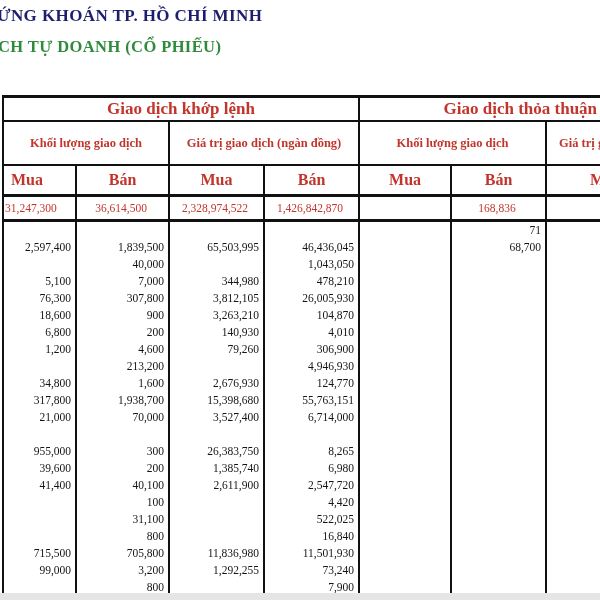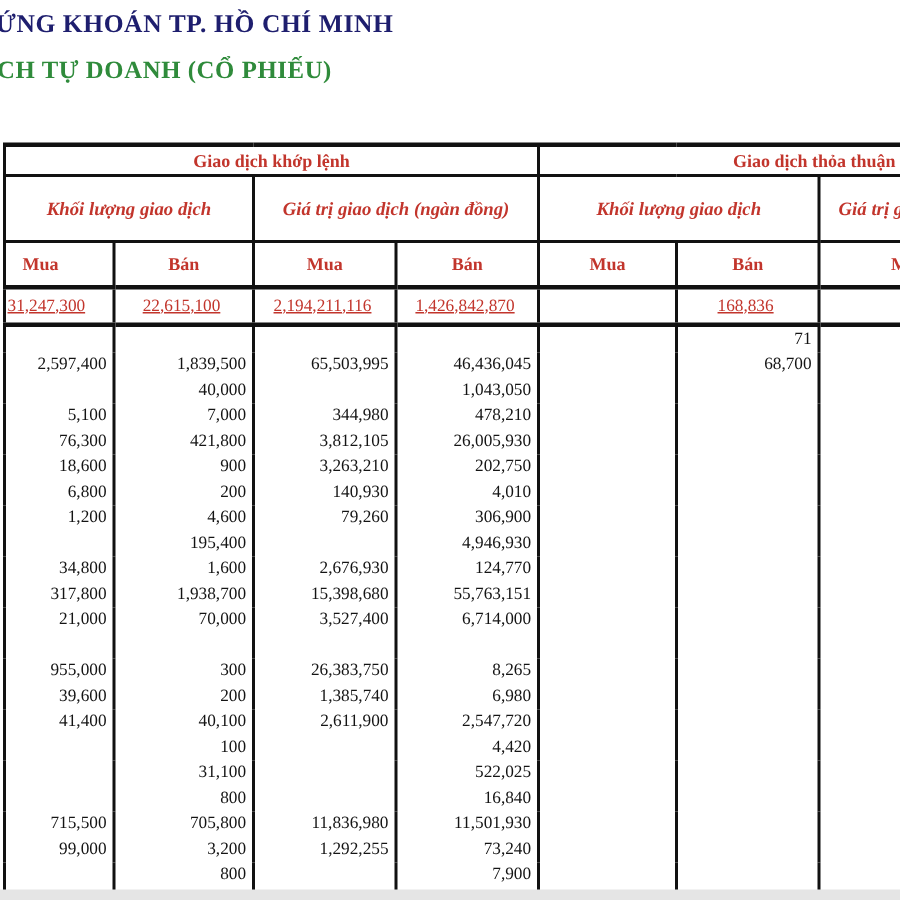--- a/index.html
+++ b/index.html
@@ -19,30 +19,30 @@
   }
   table.report{
     position:absolute;left:2px;top:95px;width:663px;
     border-collapse:collapse;table-layout:fixed;
   }
   table.report th, table.report td{overflow:hidden;}
   thead th{
     color:var(--red);font-weight:bold;text-align:center;
     border:2px solid var(--ink);white-space:nowrap;
   }
-  tr.row-groups th{font-size:12px;height:16px;border-top:3px solid var(--ink);}
-  tr.row-subheads th{font-size:12.5px;height:40px;font-style:italic;}
-  tr.row-buysell th{font-size:12px;height:26px;}
+  tr.row-groups th{font-size:17px;height:16px;border-top:3px solid var(--ink);}
+  tr.row-subheads th{font-size:12.5px;height:40px;}
+  tr.row-buysell th{font-size:16px;height:26px;}
   tr.row-buysell th.shift-left{padding-right:26px;}
   th.cut-left{ text-align:right;padding-right:68px; }
   th.cut-right{ text-align:left;padding-left:12px; }
   tr.totals-row td{
     color:var(--red);text-align:center;font-size:11.5px;height:20px;
     border:2px solid var(--ink);border-top:3px solid var(--ink);
-    border-bottom:3px solid var(--ink);white-space:nowrap;text-decoration:underline;
+    border-bottom:3px solid var(--ink);white-space:nowrap;
   }
   tr.totals-row td:first-child{text-align:left;padding-left:1px;}
   tbody td{
     border-left:2px solid var(--ink);border-right:2px solid var(--ink);
     text-align:right;padding-right:4px;font-size:11.5px;height:15px;
     line-height:15px;color:#141414;white-space:nowrap;
   }
   .page-bottom-shadow{
     position:absolute;left:0;bottom:0;width:600px;height:7px;
     background:#e5e5e5;z-index:5;
@@ -81,22 +81,22 @@
       <th>Mua</th>
       <th>Bán</th>
       <th>Mua</th>
       <th>Bán</th>
       <th>Mua</th>
     </tr>
   </thead>
   <tbody>
     <tr class="totals-row">
         <td>31,247,300</td>
-        <td>22,615,100</td>
-        <td>2,194,211,116</td>
+        <td>36,614,500</td>
+        <td>2,328,974,522</td>
         <td>1,426,842,870</td>
         <td></td>
         <td>168,836</td>
         <td></td>
       </tr>
   <tr>
         <td></td>
         <td></td>
         <td></td>
         <td></td>
@@ -126,32 +126,32 @@
         <td>5,100</td>
         <td>7,000</td>
         <td>344,980</td>
         <td>478,210</td>
         <td></td>
         <td></td>
         <td></td>
       </tr>
       <tr>
         <td>76,300</td>
-        <td>421,800</td>
+        <td>307,800</td>
         <td>3,812,105</td>
         <td>26,005,930</td>
         <td></td>
         <td></td>
         <td></td>
       </tr>
       <tr>
         <td>18,600</td>
         <td>900</td>
         <td>3,263,210</td>
-        <td>202,750</td>
+        <td>104,870</td>
         <td></td>
         <td></td>
         <td></td>
       </tr>
       <tr>
         <td>6,800</td>
         <td>200</td>
         <td>140,930</td>
         <td>4,010</td>
         <td></td>
@@ -162,21 +162,21 @@
         <td>1,200</td>
         <td>4,600</td>
         <td>79,260</td>
         <td>306,900</td>
         <td></td>
         <td></td>
         <td></td>
       </tr>
       <tr>
         <td></td>
-        <td>195,400</td>
+        <td>213,200</td>
         <td></td>
         <td>4,946,930</td>
         <td></td>
         <td></td>
         <td></td>
       </tr>
       <tr>
         <td>34,800</td>
         <td>1,600</td>
         <td>2,676,930</td>

